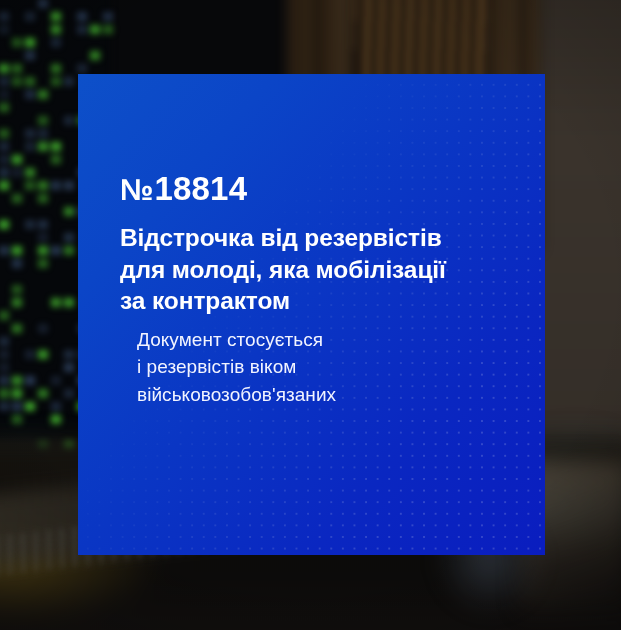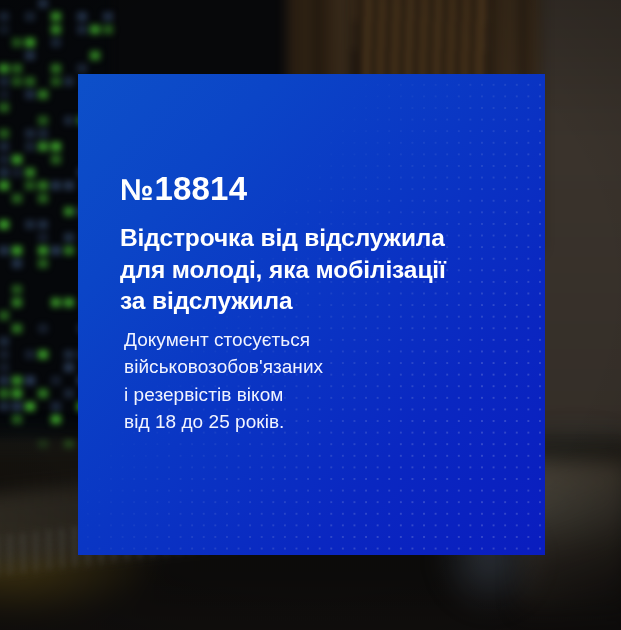--- a/index.html
+++ b/index.html
@@ -228,21 +228,21 @@
     font-weight: bold;
     line-height: 1.29;
     letter-spacing: -0.1px;
   }
 
   .headline .ln { display: block; white-space: nowrap; }
 
   .body-copy {
     position: absolute;
     top: 252px;
-    left: 4px;
+    left: 17px;
     right: 0;
     color: #f2f4ff;
     font-size: 19px;
     font-weight: normal;
     line-height: 1.44;
     letter-spacing: 0.05px;
   }
 
   .body-copy .ln { display: block; white-space: nowrap; }
 </style>
@@ -400,28 +400,27 @@
   <div class="card">
     <div class="card-dots"></div>
 
     <div class="card-inner">
 
       <div class="doc-number">
         <span class="numero">№</span><span>18814</span>
       </div>
 
       <div class="headline">
-        <span class="ln">Відстрочка від відслужила</span>
+        <span class="ln">Відстрочка від резервістів</span>
         <span class="ln">для молоді, яка мобілізації</span>
-        <span class="ln">за відслужила</span>
+        <span class="ln">за контрактом</span>
       </div>
 
       <div class="body-copy">
         <span class="ln">Документ стосується</span>
+        <span class="ln">і резервістів віком</span>
         <span class="ln">військовозобов'язаних</span>
-        <span class="ln">і резервістів віком</span>
-        <span class="ln">від 18 до 25 років.</span>
       </div>
 
     </div>
   </div>
 
 </div>
 
 </body></html>

